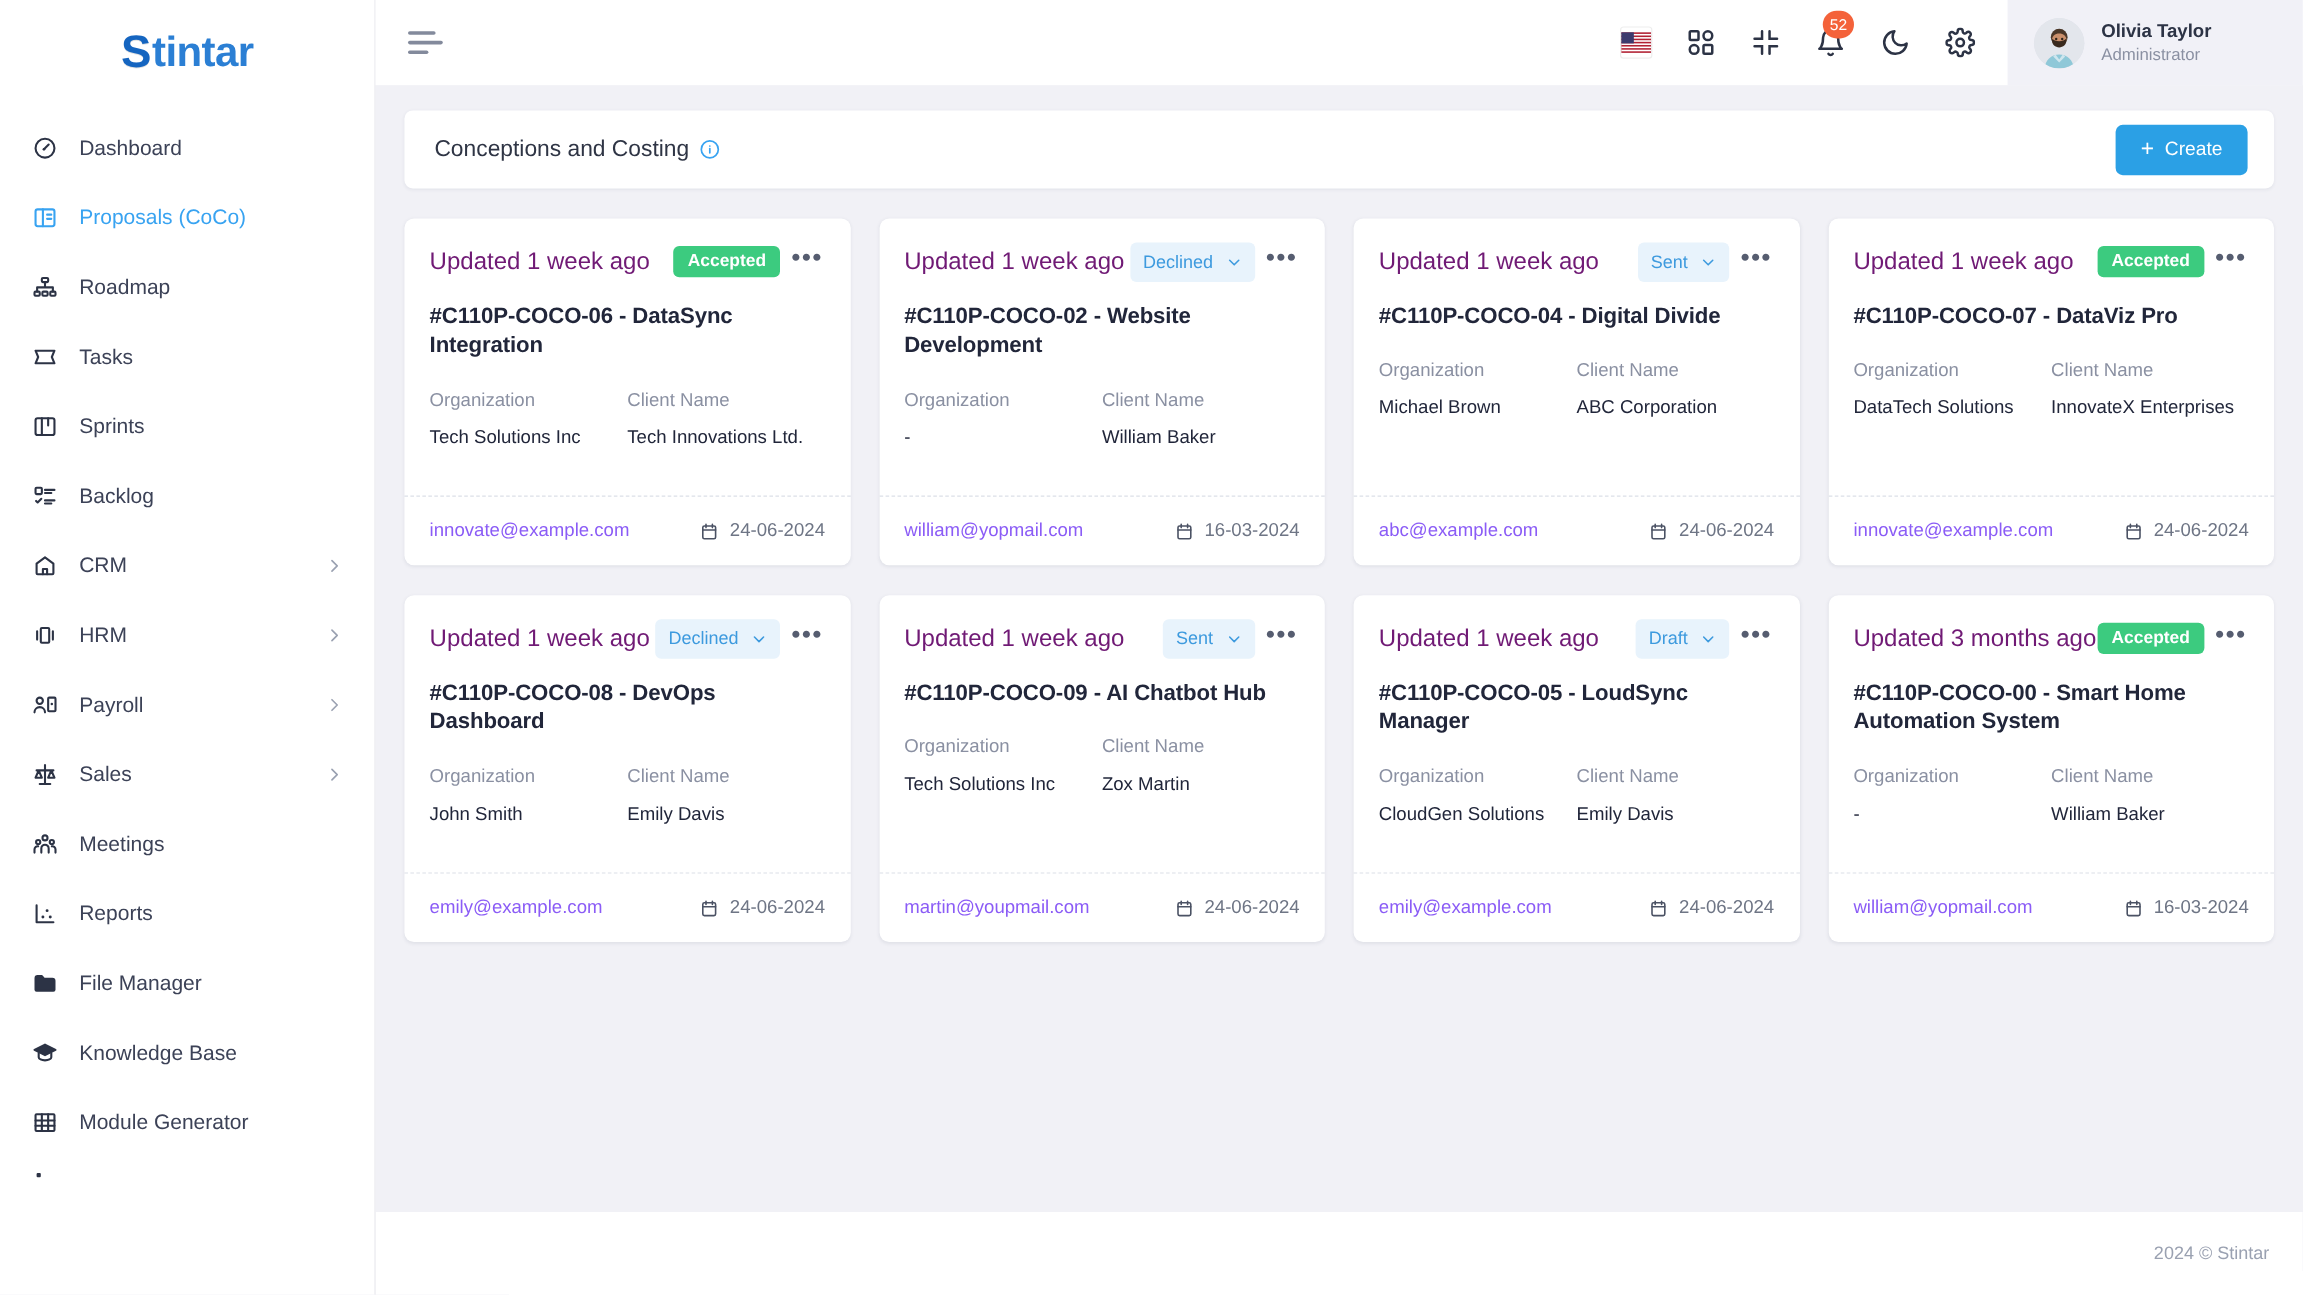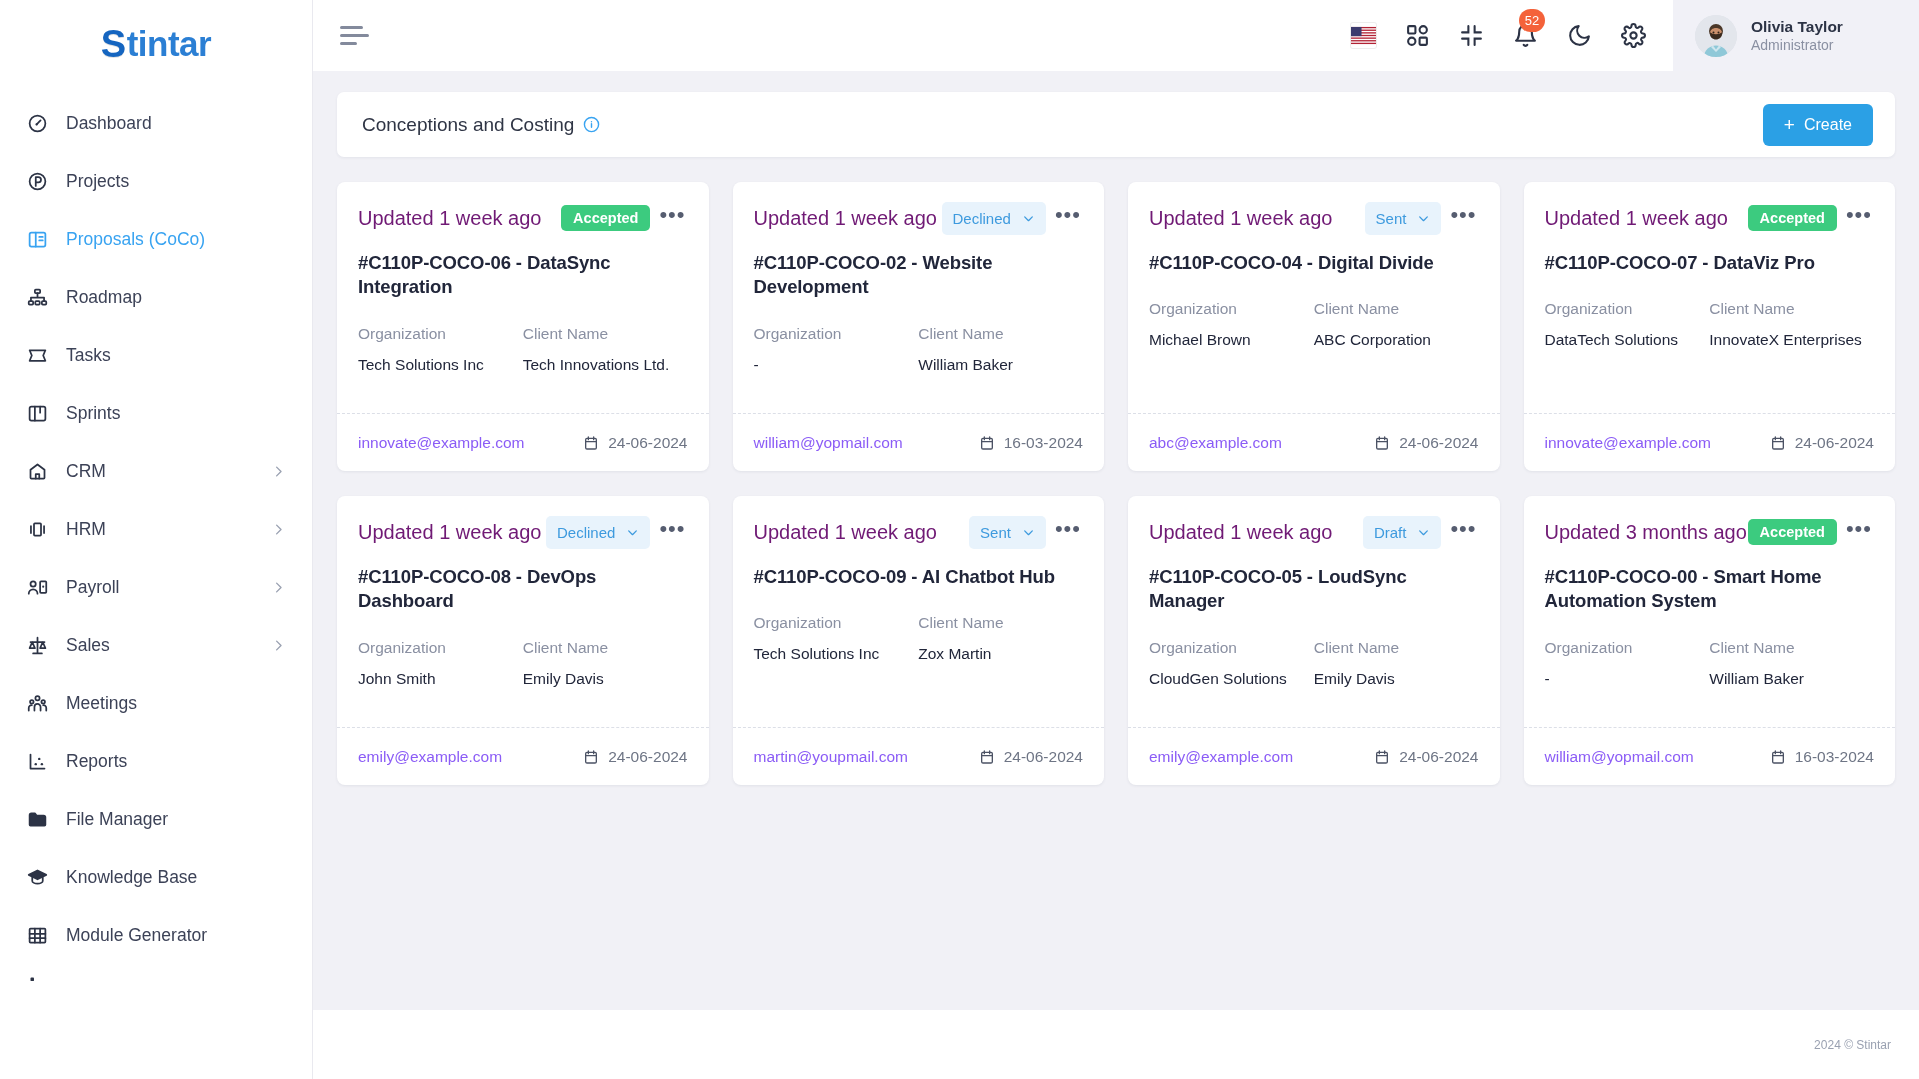--- a/index.html
+++ b/index.html
@@ -140,21 +140,21 @@
     display: flex; align-items: center; justify-content: space-between;
     margin-left: -21px; margin-right: -21px; padding: 0 21px;
   }
   .card-email { font-size: 15.5px; color: #8b5cf6; cursor: pointer; }
   .card-date { font-size: 15.5px; color: #6d7competitive; }
   .card-date { display: flex; align-items: center; gap: 9px; color: #6e7585; }
   .card-date svg { width: 16px; height: 16px; color: #4b5264; }
 
   .footer {
     height: 69px; display: flex; align-items: center; justify-content: flex-end;
-    padding-right: 28px; font-size: 12px; color: #9aa1b1; background: #fff;
+    padding-right: 28px; font-size: 15px; color: #9aa1b1; background: #fff;
     flex: 0 0 69px;
   }
 </style>
 </head>
 <body>
 
 <div class="app">
 
   <aside class="sidebar">
     <div class="brand">
@@ -167,29 +167,20 @@
         <div class="nav-item">
           <span class="ico">
             <svg viewBox="0 0 24 24" fill="none" stroke="currentColor" stroke-width="2" stroke-linecap="round" stroke-linejoin="round">
               <circle cx="12" cy="12" r="9"></circle>
               <path d="M15.5 8.5 11 13"></path>
               <circle cx="11" cy="13" r="1.3" fill="currentColor" stroke="none"></circle>
             </svg>
           </span>
           <span class="lbl">Dashboard</span>
         </div>
-        <div class="nav-item">
-          <span class="ico">
-            <svg viewBox="0 0 24 24" fill="none" stroke="currentColor" stroke-width="2" stroke-linecap="round" stroke-linejoin="round">
-              <circle cx="12" cy="12" r="9"></circle>
-              <path d="M10 17V7h3a3 3 0 0 1 0 6h-3"></path>
-            </svg>
-          </span>
-          <span class="lbl">Projects</span>
-        </div>
         <div class="nav-item active">
           <span class="ico">
             <svg viewBox="0 0 24 24" fill="none" stroke="currentColor" stroke-width="2" stroke-linecap="round" stroke-linejoin="round">
               <rect x="3" y="4" width="18" height="16" rx="2"></rect>
               <path d="M10 4v16M14 9h4M14 13h4"></path>
             </svg>
           </span>
           <span class="lbl">Proposals (CoCo)</span>
         </div>
         <div class="nav-item">
@@ -214,20 +205,29 @@
         </div>
         <div class="nav-item">
           <span class="ico">
             <svg viewBox="0 0 24 24" fill="none" stroke="currentColor" stroke-width="2" stroke-linecap="round" stroke-linejoin="round">
               <rect x="3" y="4" width="18" height="16" rx="2"></rect>
               <path d="M9 4v16"></path>
               <path d="M15 4v7"></path>
             </svg>
           </span>
           <span class="lbl">Sprints</span>
+        </div>
+        <div class="nav-item">
+          <span class="ico">
+            <svg viewBox="0 0 24 24" fill="none" stroke="currentColor" stroke-width="2" stroke-linecap="round" stroke-linejoin="round">
+              <rect x="3" y="4" width="6" height="6" rx="1"></rect>
+              <path d="M12 6h9M12 9h6M3.5 16.5 5 18l3.5-3.5M12 16h9M12 19h6"></path>
+            </svg>
+          </span>
+          <span class="lbl">Backlog</span>
         </div>
         <div class="nav-item">
           <span class="ico">
             <svg viewBox="0 0 24 24" fill="none" stroke="currentColor" stroke-width="2" stroke-linecap="round" stroke-linejoin="round">
               <path d="M4 10 12 4l8 6v9a1 1 0 0 1-1 1H5a1 1 0 0 1-1-1z"></path>
               <path d="M10 20v-5h4v5"></path>
             </svg>
           </span>
           <span class="lbl">CRM</span>
           <span class="chev">

